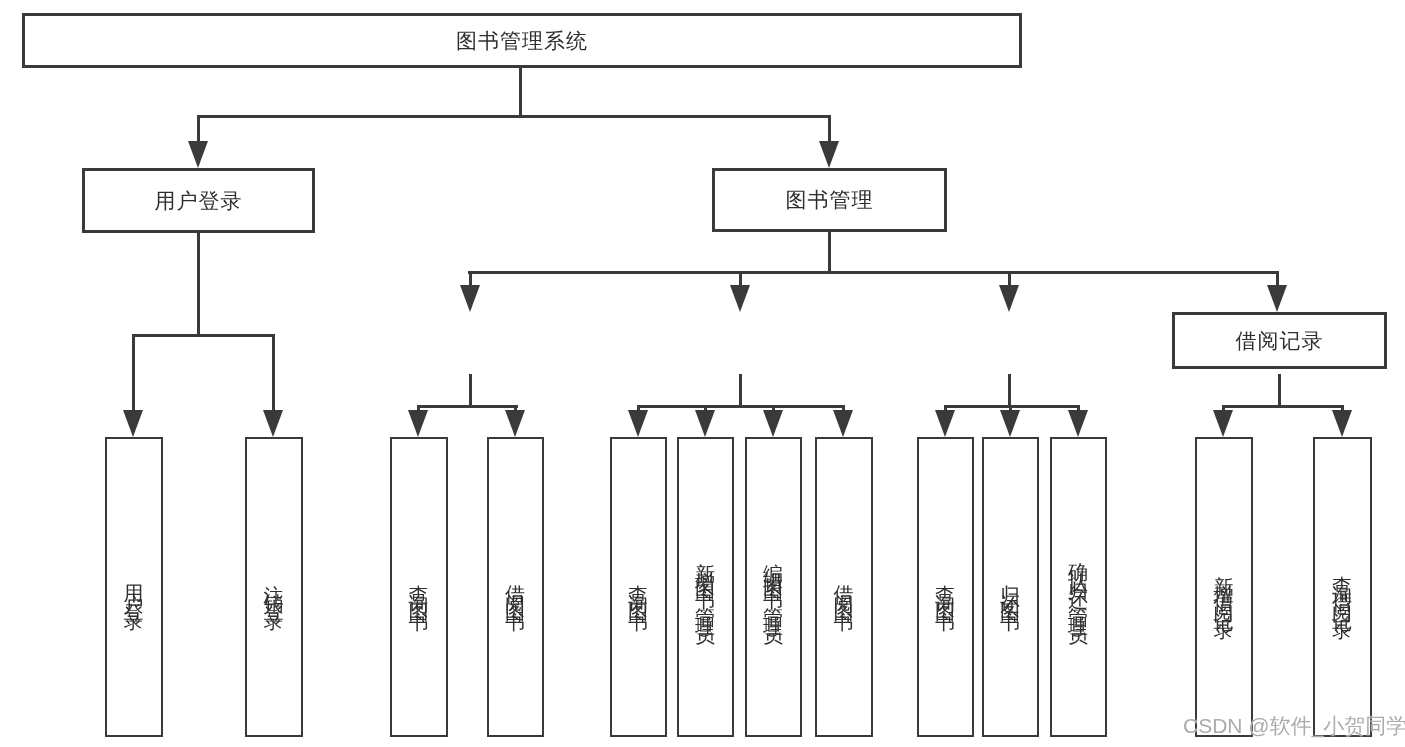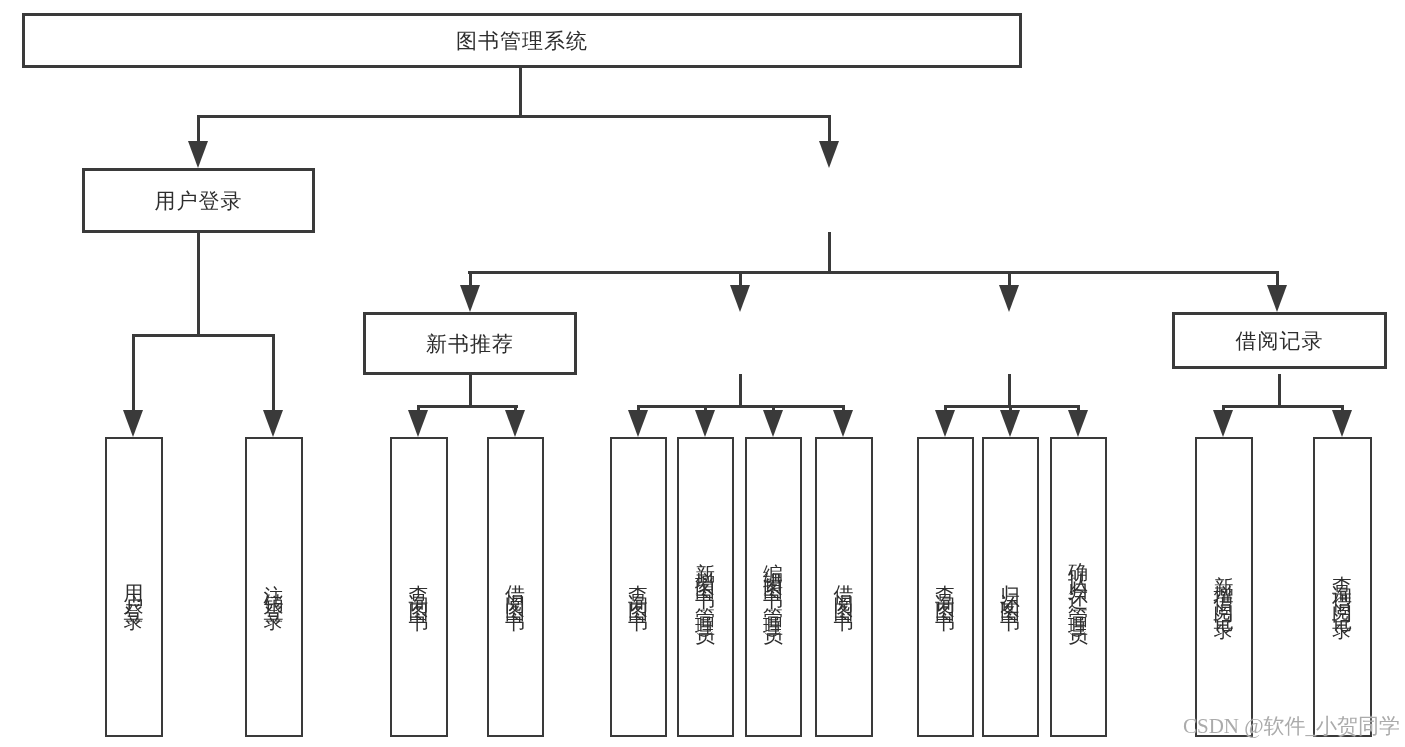--- a/index.html
+++ b/index.html
@@ -2,21 +2,21 @@
 <html><head>
 <meta charset="utf-8">
 <style>
   * { margin: 0; padding: 0; box-sizing: border-box; }
   html, body { background: #ffffff; }
   .canvas {
     position: relative;
     width: 1405px;
     height: 747px;
     background: #ffffff;
-    font-family: Liberation Serif, serif;
+    font-family: Liberation Sans, sans-serif;
     overflow: hidden;
     padding-left: 22px;
   }
   
   .b {
     position: absolute;
     background: #ffffff;
     border: 3px solid #3a3a3a;
     display: flex;
     align-items: center;
@@ -76,42 +76,42 @@
   <div class="ln" style="left:519px;top:66px;width:3px;height:51px"></div>
   <div class="ln" style="left:197px;top:115px;width:634px;height:3px"></div>
   <div class="ln" style="left:197px;top:115px;width:3px;height:30px"></div>
   <div class="ln" style="left:828px;top:115px;width:3px;height:30px"></div>
   <div class="ar" style="left:188px;top:141px"></div>
   <div class="ar" style="left:819px;top:141px"></div>
 
   <div class="b" style="left:82px;top:168px;width:233px;height:65px">
     <span class="lbl">用户登录</span>
   </div>
+  <div class="b" style="left:712px;top:168px;width:235px;height:64px">
+    <span class="lbl">图书管理</span>
+  </div>
 
   <div class="ln" style="left:197px;top:232px;width:3px;height:104px"></div>
   <div class="ln" style="left:132px;top:334px;width:143px;height:3px"></div>
   <div class="ln" style="left:132px;top:334px;width:3px;height:78px"></div>
   <div class="ln" style="left:272px;top:334px;width:3px;height:78px"></div>
   <div class="ar" style="left:123px;top:410px"></div>
   <div class="ar" style="left:263px;top:410px"></div>
 
   <div class="ln" style="left:828px;top:232px;width:3px;height:41px"></div>
   <div class="ln" style="left:468px;top:271px;width:811px;height:3px"></div>
   <div class="ln" style="left:469px;top:271px;width:3px;height:16px"></div>
   <div class="ln" style="left:739px;top:271px;width:3px;height:16px"></div>
   <div class="ln" style="left:1008px;top:271px;width:3px;height:16px"></div>
   <div class="ln" style="left:1276px;top:271px;width:3px;height:16px"></div>
   <div class="ar" style="left:460px;top:285px"></div>
   <div class="ar" style="left:730px;top:285px"></div>
   <div class="ar" style="left:999px;top:285px"></div>
   <div class="ar" style="left:1267px;top:285px"></div>
 
-  <div class="b" style="left:363px;top:312px;width:214px;height:63px">
-    <span class="lbl">新书推荐</span>
-  </div>
   <div class="b" style="left:1172px;top:312px;width:215px;height:57px">
     <span class="lbl">借阅记录</span>
   </div>
 
   <div class="ln" style="left:469px;top:374px;width:3px;height:33px"></div>
   <div class="ln" style="left:417px;top:405px;width:101px;height:3px"></div>
   <div class="ln" style="left:417px;top:405px;width:3px;height:8px"></div>
   <div class="ln" style="left:514px;top:405px;width:3px;height:8px"></div>
   <div class="ar" style="left:408px;top:410px"></div>
   <div class="ar" style="left:505px;top:410px"></div>

